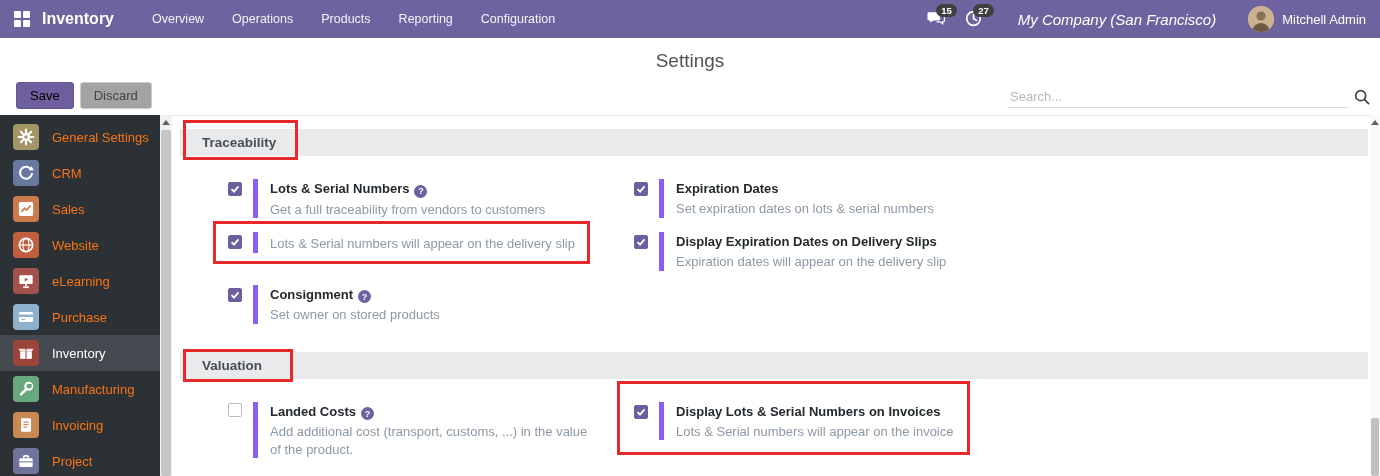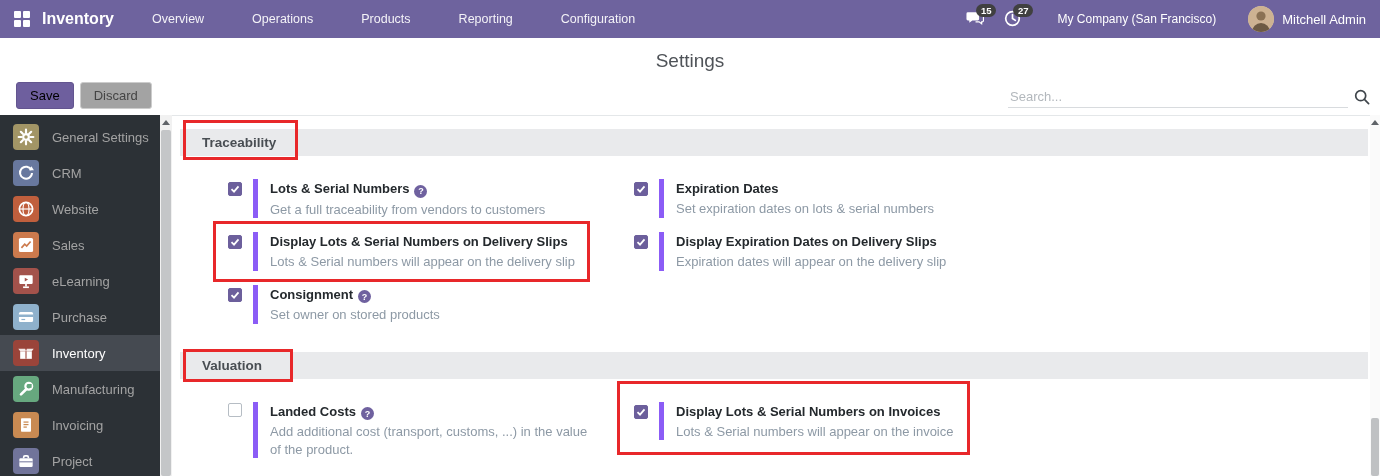--- a/index.html
+++ b/index.html
@@ -5,26 +5,26 @@
   * { margin:0; padding:0; box-sizing:border-box; }
   html,body { width:1380px; height:476px; overflow:hidden; }
   body { font-family:"Liberation Sans", sans-serif; background:#fff; }
   .screen { position:relative; width:1380px; height:476px; overflow:hidden; background:#fff; }
 
   
   .topbar { height:38px; background:#6e639e; display:flex; align-items:center; color:#fff; padding:0 10px 0 14px; }
   .apps-grid { width:16px; height:16px; display:grid; grid-template-columns:7px 7px; grid-template-rows:7px 7px; gap:2px; margin-right:12px; cursor:pointer; }
   .apps-grid span { background:#fff; border-radius:1px; }
   .brand { font-size:16px; font-weight:bold; margin-right:26px; cursor:pointer; }
-  .menu { display:flex; gap:24px; }
+  .menu { display:flex; gap:4px; }
   .menu-item { font-size:12.5px; padding:6px 12px; color:rgba(255,255,255,.92); cursor:pointer; }
   .tb-right { margin-left:auto; display:flex; align-items:center; gap:6px; }
   .tb-icon-wrap { position:relative; padding:4px 10px 2px 4px; cursor:pointer; }
   .badge { position:absolute; top:-2px; right:-2px; background:#404040; color:#fff; font-size:9.5px; font-weight:bold; padding:1px 5px; border-radius:7px; line-height:11px; }
-  .company { font-size:12px; margin:0 26px 0 20px; cursor:pointer; }
+  .company { font-size:15px; margin:0 26px 0 20px; cursor:pointer;font-style:italic; }
   .userbox { display:flex; align-items:center; gap:8px; cursor:pointer; padding-right:4px; }
   .avatar { width:26px; height:26px; border-radius:50%; background:#d9c4a8; overflow:hidden; display:flex; align-items:flex-end; justify-content:center; }
   .username { font-size:13px; }
 
   
   .control-panel { height:77px; background:#fff; position:relative; padding:12px 16px 0 16px; }
   .page-title { font-size:19px; color:#4f5358; font-weight:400;text-align:center; }
   .cp-buttons { margin-top:10px; display:flex; gap:6px; }
   .btn { font-size:13px; border-radius:3px; padding:5px 13px; cursor:pointer; border:1px solid transparent; }
   .btn-primary { background:#6e5f9e; color:#000000; border-color:#63558f; }
@@ -36,21 +36,21 @@
 
   
   .workspace { display:flex; height:361px; position:relative; }
 
   
   .sidebar { width:160px; background:#2c3136; height:100%; padding-top:4px; }
   .sb-item { display:flex; align-items:center; gap:13px; height:36px; padding-left:13px; cursor:pointer; }
   .sb-item.selected { background:#454a51; }
   .sb-icon { width:26px; height:26px; border-radius:4px; flex:0 0 26px; display:flex; align-items:center; justify-content:center; }
   .sb-icon svg { width:20px; height:20px; }
-  .sb-label { font-size:13px; color:#a3a3a3; white-space:nowrap; }
+  .sb-label { font-size:13px; color:#f97316; white-space:nowrap; }
   .sb-item.selected .sb-label { color:#fff; }
 
   
   .v-scroll { width:12px; background:#f1f1f1; position:relative; height:100%; flex:0 0 12px; }
   .v-scroll .arrow-up { position:absolute; top:0; left:0; right:0; height:14px; display:flex; align-items:center; justify-content:center; cursor:pointer; }
   .tri-up { width:0; height:0; border-left:4px solid transparent; border-right:4px solid transparent; border-bottom:5px solid #5f6368; }
   .v-scroll .thumb { position:absolute; left:1px; right:1px; background:#c4c6c8; border-radius:2px; cursor:pointer; }
   .sidebar-scroll .thumb { top:15px; bottom:0; }
   .main-scroll { width:10px; flex:0 0 10px; background:#fafafa; }
   .main-scroll .thumb { bottom:0; height:58px; background:#bfc1c3; }
@@ -173,37 +173,37 @@
       <div class="sb-item">
         <span class="sb-icon" style="background: rgb(104, 120, 158);">
           <svg viewBox="0 0 24 24">
               <path d="M18.5 8.5 A7.2 7.2 0 1 0 19.2 12" fill="none" stroke="#fff" stroke-width="2.4"></path>
               <polygon points="15.5,8.8 21.5,8.8 18.5,3.8" fill="#fff"></polygon>
             </svg>
         </span>
         <span class="sb-label">CRM</span>
       </div>
       <div class="sb-item">
+        <span class="sb-icon" style="background: rgb(204, 122, 77);">
+          <svg viewBox="0 0 24 24">
+              <rect x="3.5" y="3.5" width="17" height="17" rx="2" fill="#fff"></rect>
+              <polyline points="6.5,15.5 10.5,11 12.8,13.2 17.5,7.8" fill="none" stroke="#cc7a4d" stroke-width="2"></polyline>
+            </svg>
+        </span>
+        <span class="sb-label">Sales</span>
+      </div>
+      <div class="sb-item">
         <span class="sb-icon" style="background: rgb(192, 95, 61);">
           <svg viewBox="0 0 24 24">
               <circle cx="12" cy="12" r="8" fill="none" stroke="#fff" stroke-width="2"></circle>
               <ellipse cx="12" cy="12" rx="3.6" ry="8" fill="none" stroke="#fff" stroke-width="1.4"></ellipse>
               <line x1="4" y1="12" x2="20" y2="12" stroke="#fff" stroke-width="1.4"></line>
             </svg>
         </span>
         <span class="sb-label">Website</span>
-      </div>
-      <div class="sb-item">
-        <span class="sb-icon" style="background: rgb(204, 122, 77);">
-          <svg viewBox="0 0 24 24">
-              <rect x="3.5" y="3.5" width="17" height="17" rx="2" fill="#fff"></rect>
-              <polyline points="6.5,15.5 10.5,11 12.8,13.2 17.5,7.8" fill="none" stroke="#cc7a4d" stroke-width="2"></polyline>
-            </svg>
-        </span>
-        <span class="sb-label">Sales</span>
       </div>
       <div class="sb-item">
         <span class="sb-icon" style="background: rgb(163, 82, 75);">
           <svg viewBox="0 0 24 24">
               <rect x="4" y="5" width="16" height="10.5" rx="1" fill="#fff"></rect>
               <polygon points="10.5,8 14.5,10.2 10.5,12.5" fill="#a3524b"></polygon>
               <line x1="12" y1="15.5" x2="12" y2="18.5" stroke="#fff" stroke-width="2"></line>
               <line x1="8.5" y1="19.5" x2="15.5" y2="19.5" stroke="#fff" stroke-width="2"></line>
             </svg>
         </span>
@@ -308,21 +308,20 @@
 
         <div class="cell">
           <div class="red-box delivery">
             <div class="o-setting">
               <div class="cb-pane"><span class="cb checked">
                     <svg width="10" height="10" viewBox="0 0 10 10">
                       <polyline points="1.5,5.2 4,7.6 8.5,2.4" fill="none" stroke="#fff" stroke-width="1.8"></polyline>
                     </svg>
                   </span></div>
               <div class="text-pane">
-                <span class="s-label">Display Lots &amp; Serial Numbers on Delivery Slips</span>
                 <div class="s-desc">Lots &amp; Serial numbers will appear on the delivery slip</div>
               </div>
             </div>
           </div>
         </div>
         <div class="cell">
           <div class="o-setting">
             <div class="cb-pane"><span class="cb checked">
                   <svg width="10" height="10" viewBox="0 0 10 10">
                     <polyline points="1.5,5.2 4,7.6 8.5,2.4" fill="none" stroke="#fff" stroke-width="1.8"></polyline>

